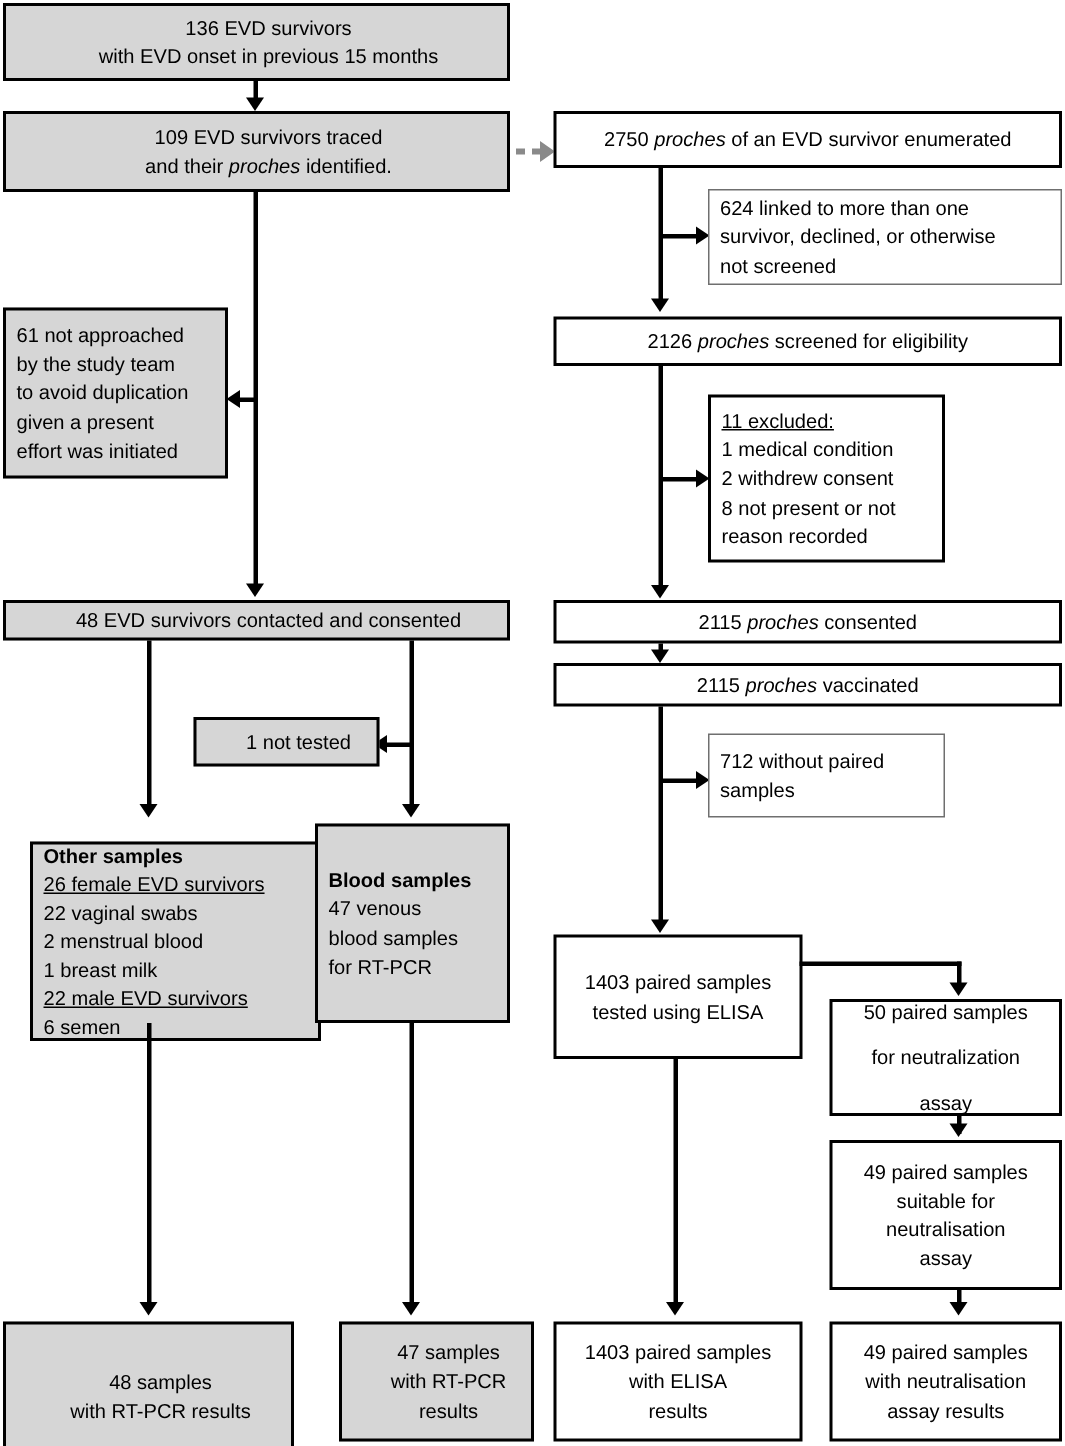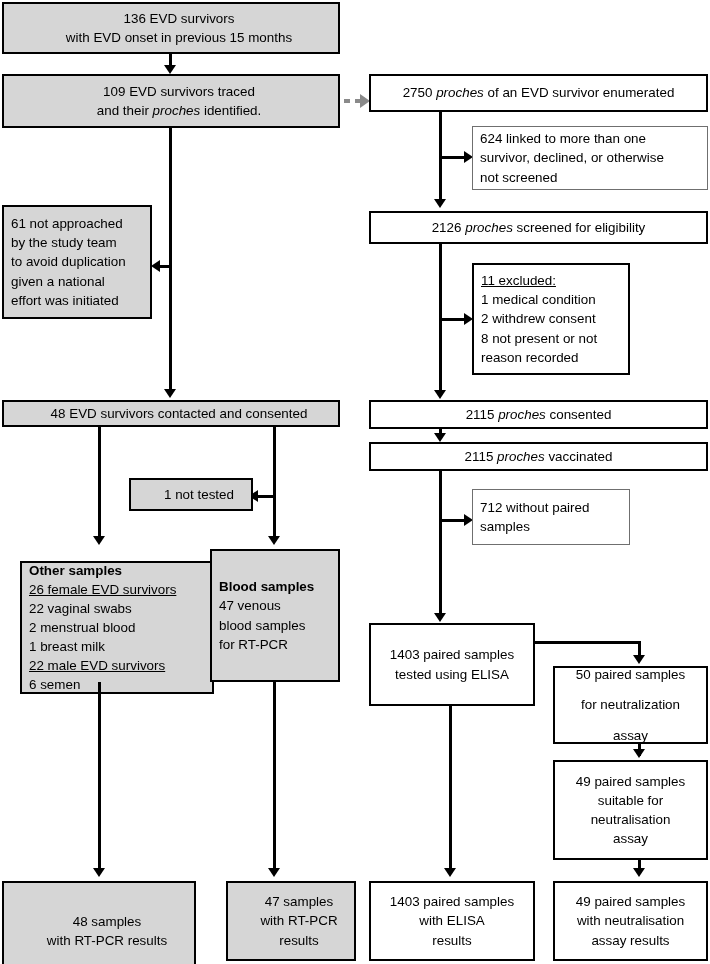--- a/index.html
+++ b/index.html
@@ -98,21 +98,21 @@
   <div class="vline" style="left:169px; top:128px; height:264px;"></div>
   <div class="arrow-d" style="left:164px; top:389px;"></div>
 
   <div class="hline" style="left:160px; top:265px; width:12px;"></div>
   <div class="arrow-l" style="left:151px; top:260px;"></div>
 
   <div class="box shaded left" style="left:2px; top:205px; width:150px; height:114px;">
     <span class="ln">61 not approached</span>
     <span class="ln">by the study team</span>
     <span class="ln">to avoid duplication</span>
-    <span class="ln">given a national</span>
+    <span class="ln">given a present</span>
     <span class="ln">effort was initiated</span>
   </div>
 
   <div class="box shaded center" style="left:2px; top:400px; width:338px; height:27px;">
     <span class="ln">48 EVD survivors contacted and consented</span>
   </div>
 
   <div class="vline" style="left:98px; top:427px; height:112px;"></div>
   <div class="arrow-d" style="left:93px; top:536px;"></div>
 

